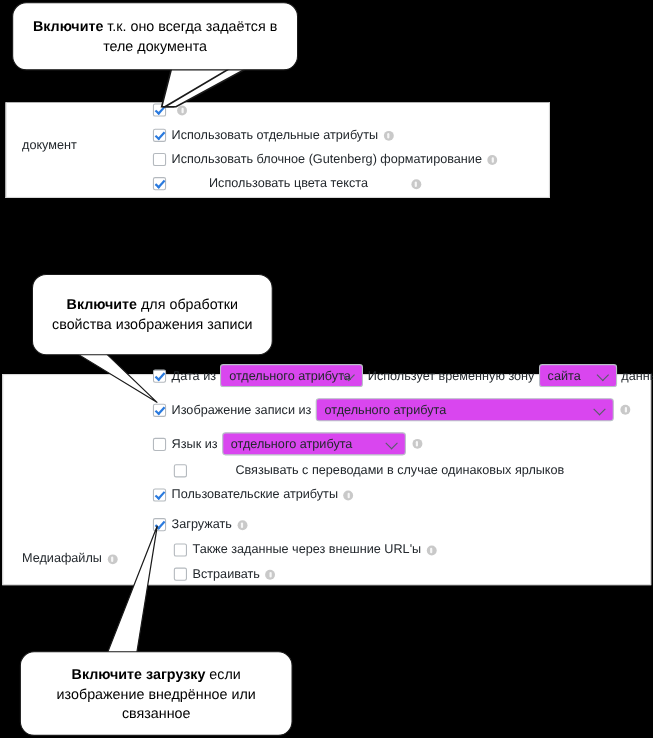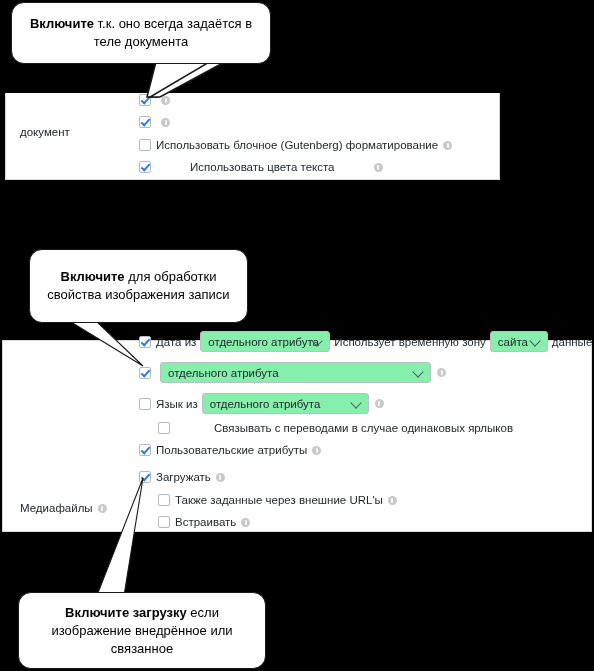--- a/index.html
+++ b/index.html
@@ -105,21 +105,21 @@
     border-radius: 1px;
     opacity: .85;
   }
 
   
   .sel {
     position: relative;
     height: 21px;
     border: 1px solid #b9c0c7;
     border-radius: 3px;
-    background: #86efac;
+    background: #d946ef;
     box-sizing: border-box;
     display: flex;
     align-items: center;
     padding: 0 22px 0 7px;
     font-size: 11.5px;
     color: #23282d;
     margin: 0 4px;
   }
   .sel .chev {
     position: absolute;
@@ -184,20 +184,21 @@
   <span>документ</span>
 </div>
 
 <div class="row" style="left:139px; top:94px;">
   <span class="cb checked"></span>
   <span class="help"></span>
 </div>
 
 <div class="row" style="left:139px; top:116px;">
   <span class="cb checked"></span>
+  <span>Использовать отдельные атрибуты</span>
   <span class="help"></span>
 </div>
 
 <div class="row" style="left:139px; top:138px;">
   <span class="cb"></span>
   <span>Использовать блочное (Gutenberg) форматирование</span>
   <span class="help"></span>
 </div>
 
 <div class="row" style="left:139px; top:160px;gap:34px;">
@@ -210,30 +211,31 @@
 
 <div class="clipped">
   <div class="inner">
     <span class="cb checked"></span>
     <span>Дата из</span>
     <span class="sel" style="width:130px;">
       <span>отдельного атрибута</span>
       <span class="chev"></span>
     </span>
     <span>Использует временную зону</span>
-    <span class="sel" style="width:58px;">
+    <span class="sel" style="width:71px;">
       <span>сайта</span>
       <span class="chev"></span>
     </span>
     <span>данные</span>
   </div>
 </div>
 
 <div class="row" style="left:139px; top:362px;">
   <span class="cb checked"></span>
+  <span>Изображение записи из</span>
   <span class="sel" style="width:271px;">
     <span>отдельного атрибута</span>
     <span class="chev"></span>
   </span>
   <span class="help" style="margin-left:2px;"></span>
 </div>
 
 <div class="row" style="left:139px; top:393px;">
   <span class="cb"></span>
   <span>Язык из</span>

